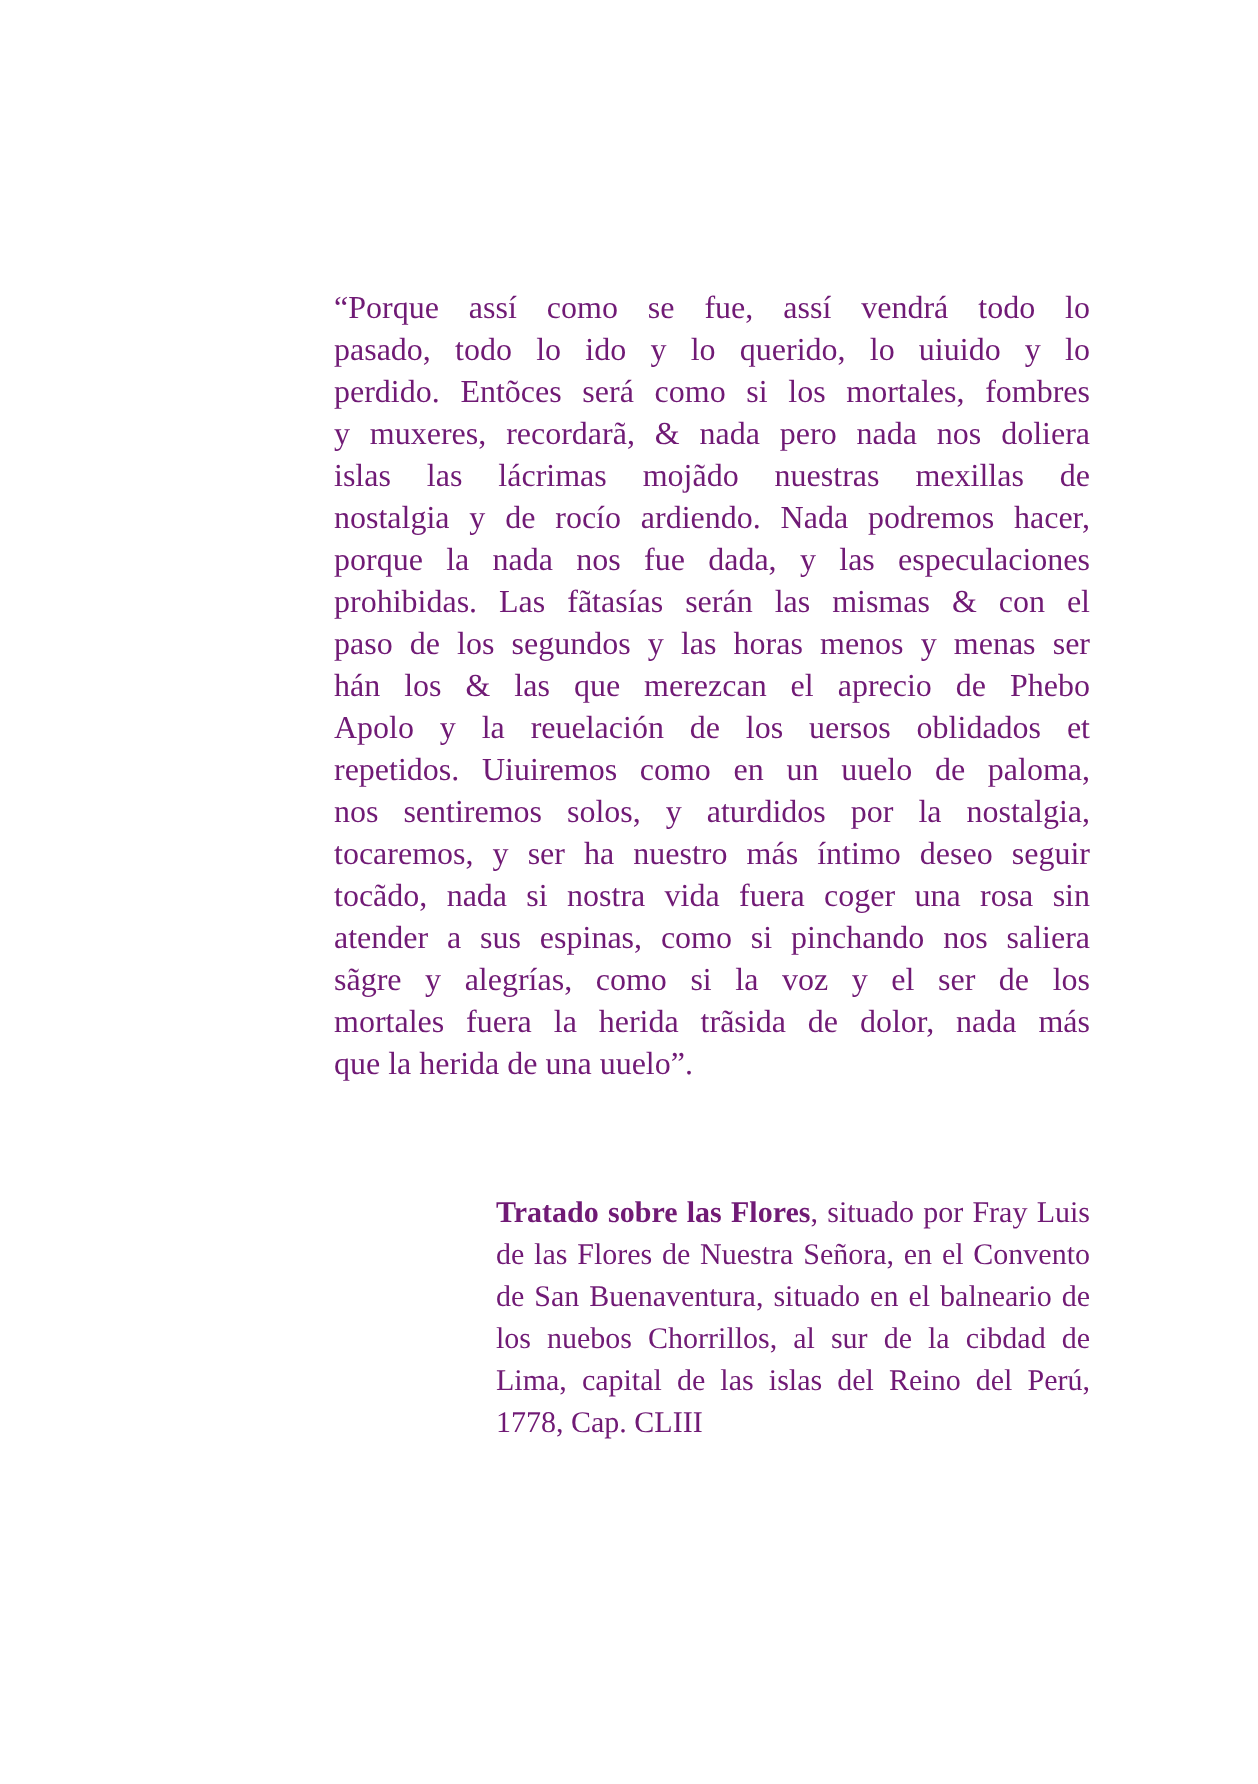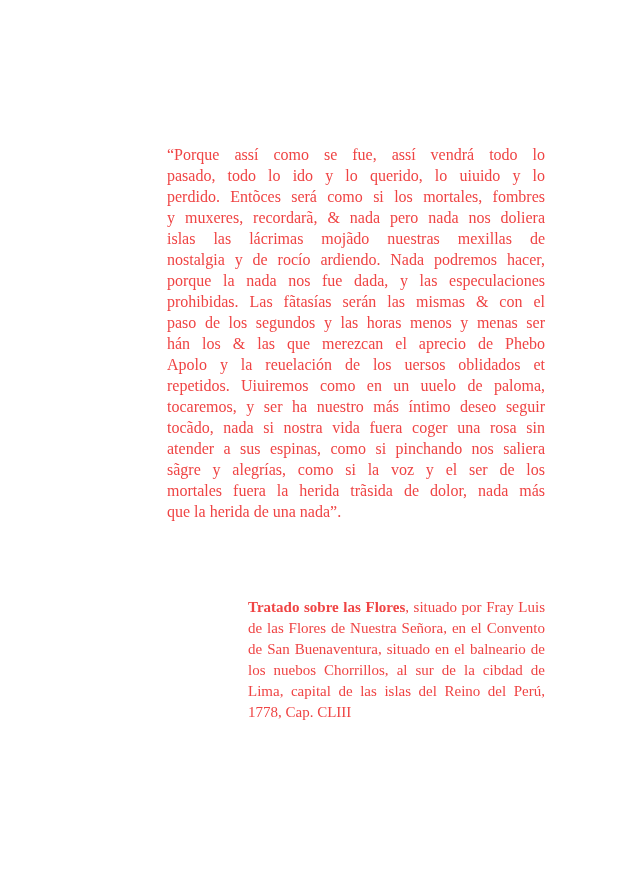--- a/index.html
+++ b/index.html
@@ -2,21 +2,21 @@
 <html><head>
   <meta charset="utf-8">
   <style>
     * { margin: 0; padding: 0; box-sizing: border-box; }
     html, body { background: #ffffff; }
     .page {
       position: relative;
       width: 629px;
       height: 892px;
       background: #ffffff;
-      color: #ef4444;
+      color: #701a75;
       font-family: "Liberation Serif", "DejaVu Serif", serif;
       overflow: hidden;
     }
     .quote {
       position: absolute;
       left: 167px;
       top: 144px;
       width: 378px;
       font-size: 16px;
       line-height: 21px;
@@ -49,26 +49,27 @@
     <div class="line">perdido. Entõces será como si los mortales, fombres</div>
     <div class="line">y muxeres, recordarã, &amp; nada pero nada nos doliera</div>
     <div class="line">islas las lácrimas mojãdo nuestras mexillas de</div>
     <div class="line">nostalgia y de rocío ardiendo. Nada podremos hacer,</div>
     <div class="line">porque la nada nos fue dada, y las especulaciones</div>
     <div class="line">prohibidas. Las fãtasías serán las mismas &amp; con el</div>
     <div class="line">paso de los segundos y las horas menos y menas ser</div>
     <div class="line">hán los &amp; las que merezcan el aprecio de Phebo</div>
     <div class="line">Apolo y la reuelación de los uersos oblidados et</div>
     <div class="line">repetidos. Uiuiremos como en un uuelo de paloma,</div>
+    <div class="line">nos sentiremos solos, y aturdidos por la nostalgia,</div>
     <div class="line">tocaremos, y ser ha nuestro más íntimo deseo seguir</div>
     <div class="line">tocãdo, nada si nostra vida fuera coger una rosa sin</div>
     <div class="line">atender a sus espinas, como si pinchando nos saliera</div>
     <div class="line">sãgre y alegrías, como si la voz y el ser de los</div>
     <div class="line">mortales fuera la herida trãsida de dolor, nada más</div>
-    <div class="line last">que la herida de una nada”.</div>
+    <div class="line last">que la herida de una uuelo”.</div>
   </div>
 
   <div class="attribution">
     <div class="line"><span class="bold">Tratado sobre las Flores</span><span>, situado por Fray Luis</span></div>
     <div class="line">de las Flores de Nuestra Señora, en el Convento</div>
     <div class="line">de San Buenaventura, situado en el balneario de</div>
     <div class="line">los nuebos Chorrillos, al sur de la cibdad de</div>
     <div class="line">Lima, capital de las islas del Reino del Perú,</div>
     <div class="line last">1778, Cap. CLIII</div>
   </div>

